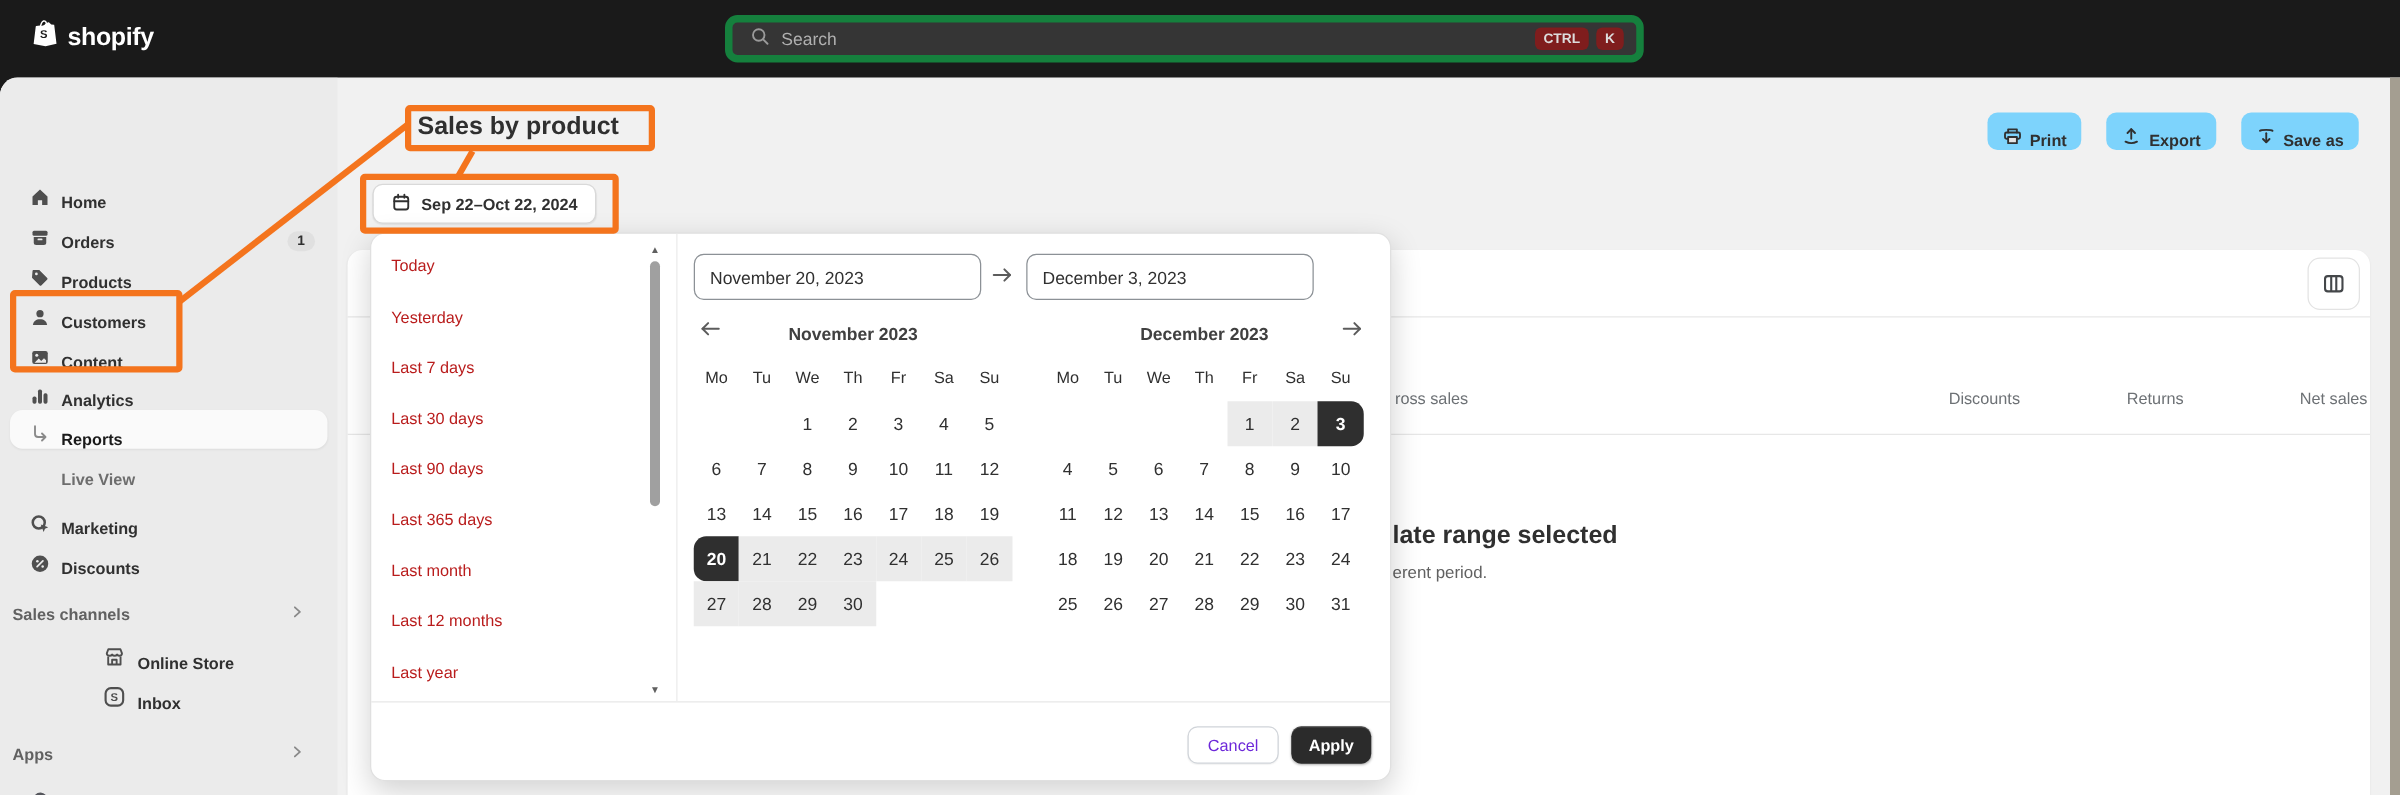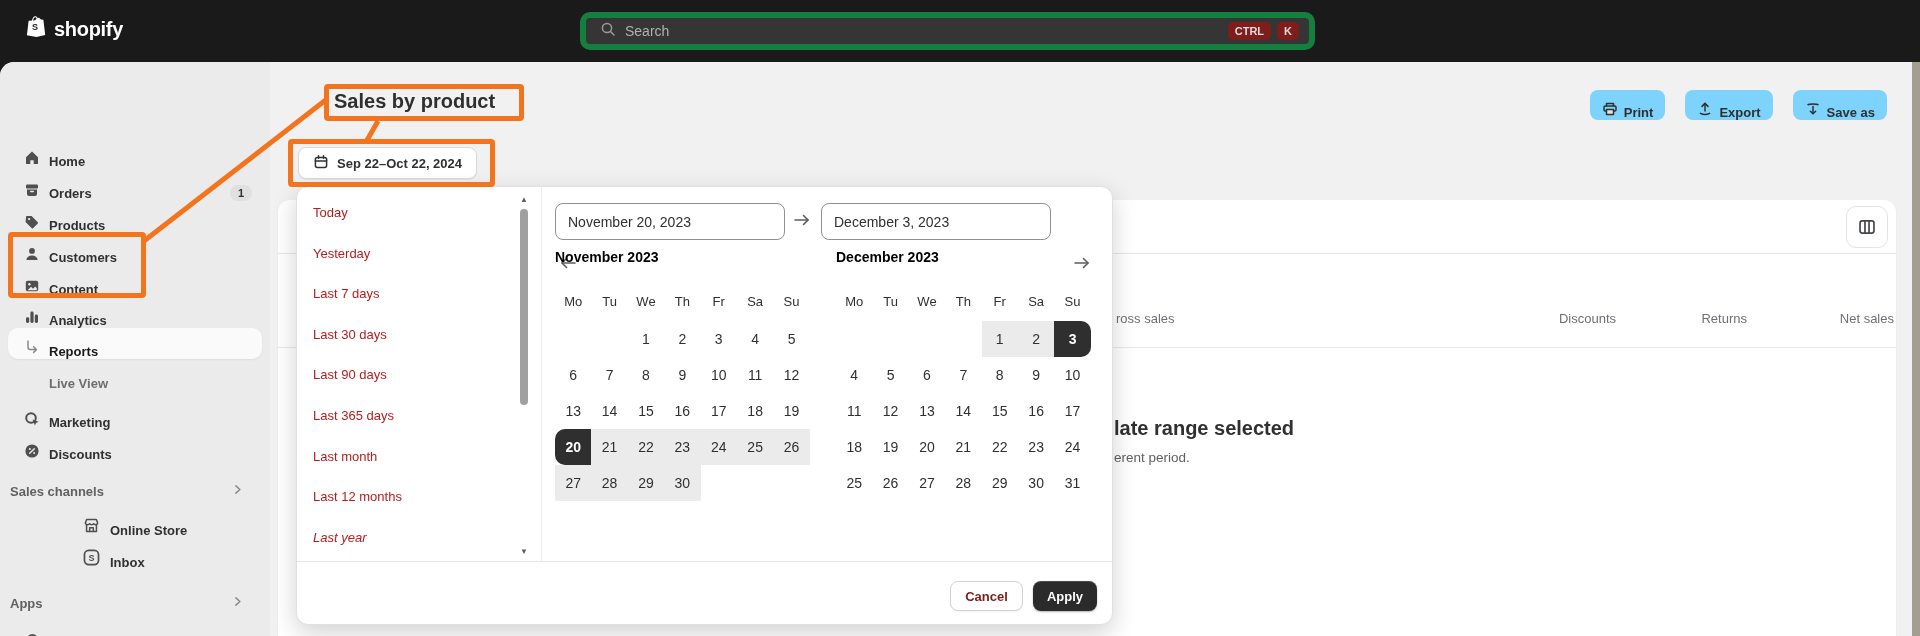--- a/index.html
+++ b/index.html
@@ -61,37 +61,37 @@
   .pscroll{position:absolute;left:221px;top:4px;width:12px;height:368px;}
   .pthumb{position:absolute;left:2px;top:18px;width:8px;height:196px;background:#a0a0a0;
           border-radius:4px;cursor:grab;}
   .parrow{position:absolute;left:0;width:12px;height:10px;font-size:8px;color:#606060;
           text-align:center;cursor:pointer;}
   .vdiv{position:absolute;left:244px;top:0;width:1px;height:374px;background:#ececec;}
   .dinput{position:absolute;top:16px;height:37px;width:230px;border:1px solid #8c9196;
           border-radius:8px;box-sizing:border-box;font-size:14px;color:#303030;display:flex;
           align-items:center;padding-left:12px;background:#fff;cursor:text;}
   .dartw{position:absolute;left:496px;top:25px;width:20px;height:18px;color:#5c5c5c;}
-  .cal-nav{position:absolute;top:62px;width:255px;font-size:14px;
-           font-weight:700;color:#000000;}
+  .cal-nav{position:absolute;top:72px;width:255px;text-align:center;font-size:14px;
+           font-weight:700;color:#404040;}
   .nav-arrow{position:absolute;top:68px;width:20px;height:18px;color:#5c5c5c;cursor:pointer;}
   .cal-grid{position:absolute;top:94px;width:255px;}
   .cal-row{display:flex;height:36px;}
   .wd-row{height:40px;align-items:center;}
   .wd{width:36.4px;text-align:center;font-size:13px;color:#303030;}
   .day{width:36.4px;height:36px;line-height:36px;text-align:center;font-size:14px;color:#303030;
        cursor:pointer;}
   .day.blank{cursor:default;}
   .day.range{background:#ebebeb;}
   .day.sel-start{background:#2f2f2f;color:#fff;font-weight:700;border-radius:10px 0 0 10px;}
   .day.sel-end{background:#2f2f2f;color:#fff;font-weight:700;border-radius:0 10px 10px 0;}
   .fdiv{position:absolute;left:0;top:374px;width:100%;height:1px;background:#e7e7e7;}
   .cancel-btn{position:absolute;left:653px;top:394px;width:73px;height:30px;background:#fff;
-              border:1px solid #d0d4d9;border-radius:8px;font-size:13px;font-weight:700;
-              color:#7f1d1d;display:flex;align-items:center;justify-content:center;cursor:pointer;
+              border:1px solid #d0d4d9;border-radius:8px;font-size:13px;font-weight:400;
+              color:#6d28d9;display:flex;align-items:center;justify-content:center;cursor:pointer;
               box-sizing:border-box;box-shadow:0 1px 1px rgba(0,0,0,.05);}
   .apply-btn{position:absolute;left:736px;top:394px;width:64px;height:30px;background:#2b2b2b;
              border-radius:8px;font-size:13px;font-weight:700;color:#fff;display:flex;
              align-items:center;justify-content:center;cursor:pointer;
              box-shadow:inset 0 1px 0 rgba(255,255,255,.15),0 1px 2px rgba(0,0,0,.3);}
   
   .page-scroll{position:absolute;left:1912px;top:62px;width:8px;height:574px;background:#a49e91;}
   
   .obox{position:absolute;border:5px solid #f4741d;border-radius:4px;box-sizing:border-box;
         z-index:60;pointer-events:none;}
@@ -316,21 +316,21 @@
   <div class="popover">
     <div id="preset-list">
         <div class="preset" style="top: 6px;">Today</div>
         <div class="preset" style="top: 46.6px;">Yesterday</div>
         <div class="preset" style="top: 87.2px;">Last 7 days</div>
         <div class="preset" style="top: 127.8px;">Last 30 days</div>
         <div class="preset" style="top: 168.4px;">Last 90 days</div>
         <div class="preset" style="top: 209px;">Last 365 days</div>
         <div class="preset" style="top: 249.6px;">Last month</div>
         <div class="preset" style="top: 290.2px;">Last 12 months</div>
-        <div class="preset" style="top: 330.8px; font-style: italic;">Last year</div>
+        <div class="preset" style="top: 330.8px;">Last year</div>
       </div>
     <div class="pscroll">
       <div class="parrow" style="top:4px">▲</div>
       <div class="pthumb"></div>
       <div class="parrow" style="top:356px">▼</div>
     </div>
     <div class="vdiv"></div>
 
     <div class="dinput" style="left:258px">
       <span>November 20, 2023</span>

